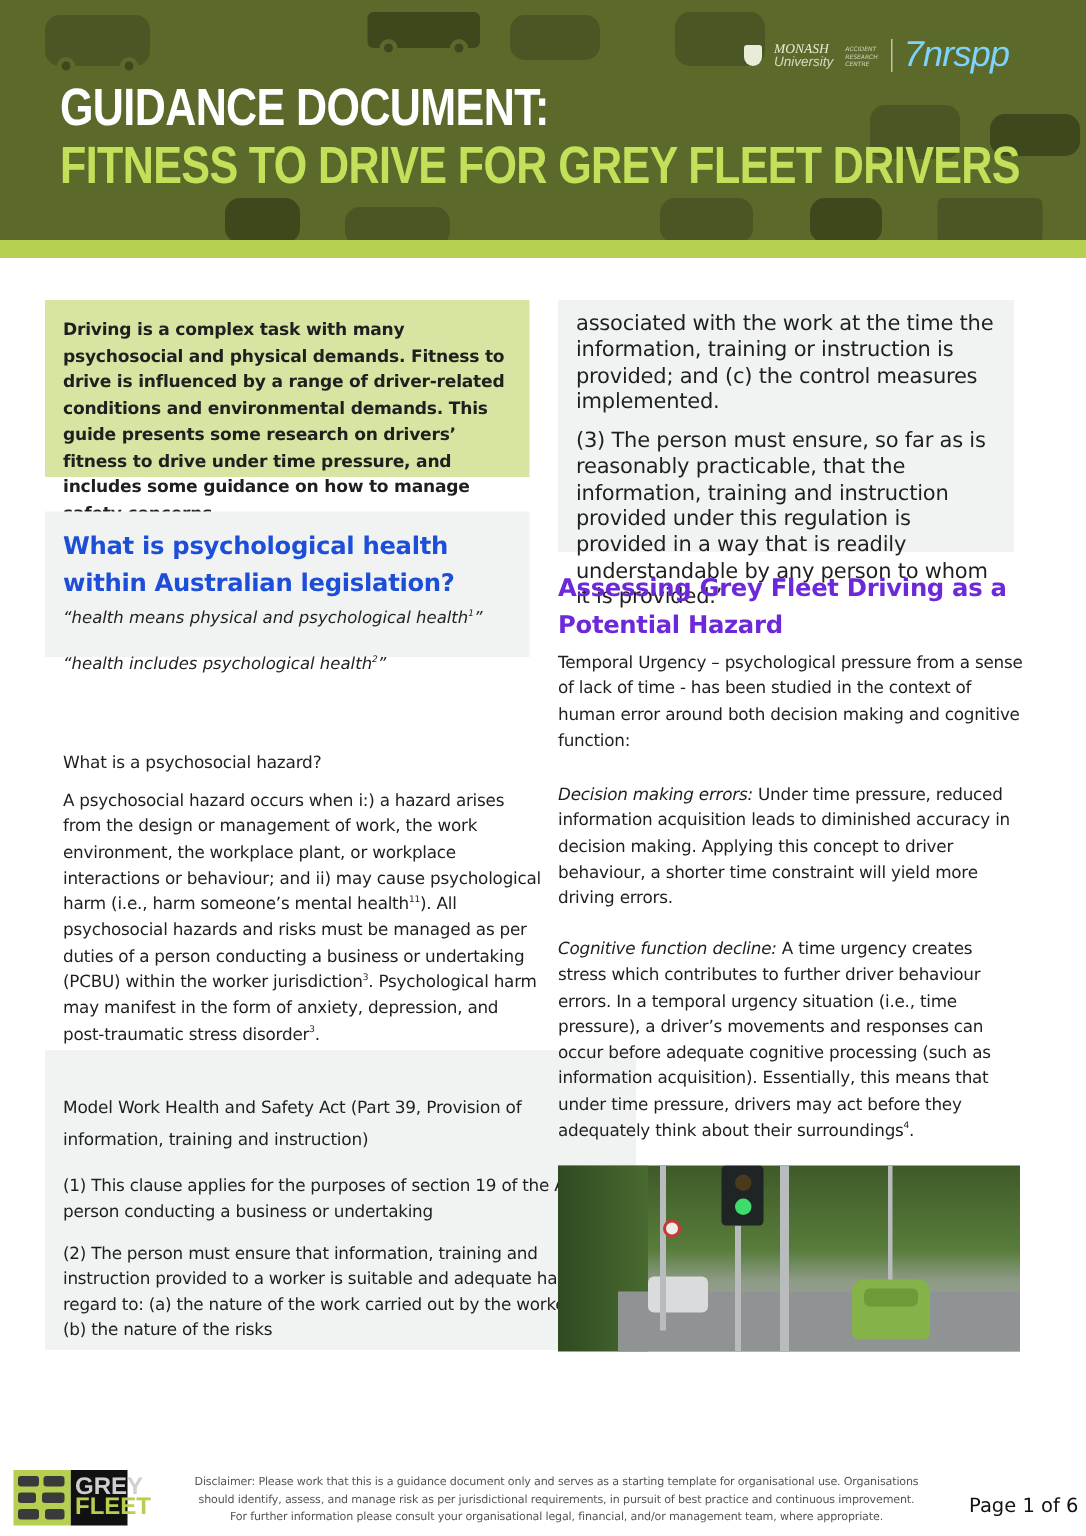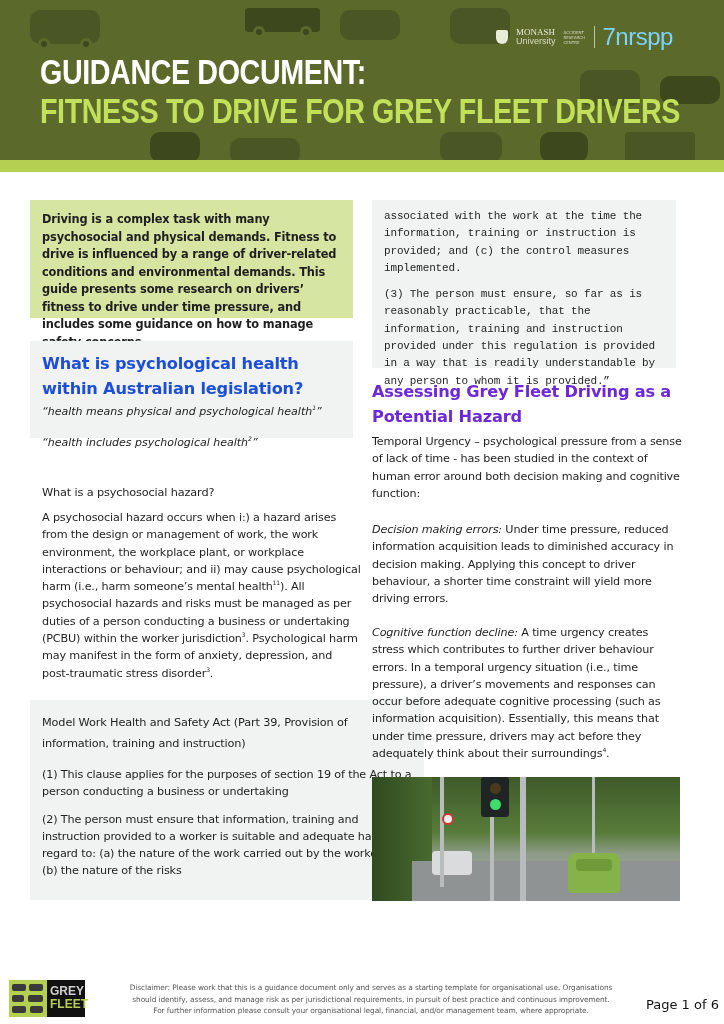--- a/index.html
+++ b/index.html
@@ -7,49 +7,49 @@
   body { font-family: "DejaVu Sans", "Liberation Sans", sans-serif; color: #1a1a1a; position: relative; }
 
   
   .header { position: absolute; left: 0; top: 0; width: 724px; height: 160px; background: #5b6a2b; overflow: hidden; }
   .green-stripe { position: absolute; left: 0; top: 160px; width: 724px; height: 12px; background: #b5cf50; }
   .veh { position: absolute; background: #4a5623; border-radius: 10px; }
   .veh.dark { background: #3d481c; }
   .veh .w { position: absolute; bottom: -6px; width: 12px; height: 12px; border-radius: 50%; background: #3d481c; border: 3px solid #5b6a2b; }
   .title1 { position: absolute; left: 40px; top: 52px; font-family: "Liberation Sans", sans-serif; font-weight: bold; font-size: 35px; letter-spacing: -0.5px; color: #ffffff; transform: scaleX(0.82); transform-origin: left; white-space: nowrap; }
   .title2 { position: absolute; left: 40px; top: 91px; font-family: "Liberation Sans", sans-serif; font-weight: bold; font-size: 35px; letter-spacing: -0.5px; color: #c2e05a; transform: scaleX(0.82); transform-origin: left; white-space: nowrap; }
-  .logos { position: absolute; left: 496px; top: 20px; height: 34px; display: flex; align-items: center; gap: 8px; color: #e8ecd8; }
+  .logos { position: absolute; left: 496px; top: 20px; height: 34px; display: flex; align-items: center; gap: 8px; color: #e8ecd8; font-style: italic; }
   .crest { width: 12px; height: 14px; background: #e8ecd8; border-radius: 2px 2px 6px 6px; }
   .monash { font-family: "Liberation Serif", serif; font-size: 9px; line-height: 9px; }
   .monash .u { font-family: "Liberation Sans", sans-serif; font-size: 9px; opacity: 0.85; }
   .arc { font-size: 4px; line-height: 5px; opacity: 0.8; width: 22px; }
   .vbar { width: 1px; height: 22px; background: #e8ecd8; opacity: 0.7; }
   .nrspp { font-family: "Liberation Sans", sans-serif; font-size: 24px; color: #7dd3fc; letter-spacing: -0.5px; }
 
   
   .box-green { position: absolute; left: 30px; top: 200px; width: 323px; height: 118px; background: #d6e5a1; padding: 11px 12px; }
   .box-green p { font-weight: bold; font-size: 11.4px; line-height: 17.5px; color: #1f1f1f; letter-spacing: -0.15px; }
   .box-grey { position: absolute; background: #f1f2f2; }
   .box-q { left: 30px; top: 341px; width: 323px; height: 97px; padding: 10px 12px; }
   .h2 { font-weight: bold; font-size: 16.2px; line-height: 25px; color: #1d4ed8; letter-spacing: -0.2px; }
   .quote { font-style: italic; font-size: 11px; color: #222; margin-top: 4px; }
   .quote + .quote { margin-top: 18px; }
   sup { font-size: 6px; vertical-align: super; line-height: 0; }
 
-  .plain { position: absolute; left: 42px; width: 320px; font-size: 11.2px; line-height: 17.3px; color: #1f1f1f; letter-spacing: -0.15px; }
+  .plain { position: absolute; left: 42px; width: 320px; font-size: 11.2px; line-height: 17.3px; color: #1f1f1f; letter-spacing: -0.15px; margin-top: 16px; }
   .sub-h { top: 484px; font-size: 11.3px; }
   .para1 { top: 509px; }
 
-  .box-act { left: 30px; top: 700px; width: 394px; height: 200px; padding: 12px 12px; }
+  .box-act { left: 30px; top: 700px; width: 394px; height: 200px; padding: 28px 12px; }
   .box-act .ah { font-size: 11.3px; line-height: 21px; color: #1f1f1f; letter-spacing: -0.15px; }
   .box-act p { font-size: 11.2px; line-height: 17.3px; color: #1f1f1f; letter-spacing: -0.15px; margin-top: 10px; }
   .box-act p.first { margin-top: 12px; }
 
   .box-cont { left: 372px; top: 200px; width: 304px; height: 168px; padding: 8px 12px; }
-  .box-cont p { font-size: 11px; line-height: 17.3px; color: #1f1f1f; letter-spacing: -0.15px; font-family: Liberation Mono, monospace; }
+  .box-cont p { font-size: 14px; line-height: 17.3px; color: #1f1f1f; letter-spacing: -0.15px; }
   .box-cont p + p { margin-top: 9px; }
 
   .right { position: absolute; left: 372px; width: 310px; }
   .h2r { top: 379px; font-weight: bold; font-size: 16.2px; line-height: 25px; color: #6d28d9; letter-spacing: -0.2px; }
   .rp { font-size: 11.2px; line-height: 17.3px; color: #1f1f1f; letter-spacing: -0.15px; }
   .rp1 { top: 433px; }
   .rp2 { top: 521px; }
   .rp3 { top: 624px; }
   .rp b { font-weight: normal; }
   .rp i { font-style: italic; }
@@ -65,21 +65,21 @@
   .photo .signal .a { position: absolute; left: 9px; top: 6px; width: 11px; height: 11px; border-radius: 50%; background: #4a3a1c; }
   .photo .car { position: absolute; left: 196px; top: 76px; width: 52px; height: 40px; background: #86b24a; border-radius: 8px 8px 4px 4px; }
   .photo .car .win { position: absolute; left: 8px; top: 6px; width: 36px; height: 12px; background: #6e9a3a; border-radius: 4px; }
   .photo .sign { position: absolute; left: 70px; top: 36px; width: 12px; height: 12px; border-radius: 50%; border: 2px solid #c83a30; background: #eee; }
   .photo .parked { position: absolute; left: 60px; top: 74px; width: 40px; height: 24px; background: #d9dbdc; border-radius: 4px; }
 
   
   .gf-logo { position: absolute; left: 9px; top: 980px; width: 76px; height: 37px; display: flex; }
   .gf-left { width: 38px; height: 37px; background: #b5cf50; position: relative; }
   .gf-left span { position: absolute; background: #3a3a3a; border-radius: 2px; }
-  .gf-right { width: 38px; height: 37px; background: #111; color: #b5cf50; font-family: "Liberation Sans", sans-serif; font-weight: bold; font-size: 12px; line-height: 13px; padding: 5px 3px; }
+  .gf-right { width: 38px; height: 37px; background: #111; color: #b5cf50; font-family: "Liberation Sans", sans-serif; font-weight: bold; font-size: 16px; line-height: 13px; padding: 5px 3px; }
   .gf-right .grey { color: #cfcfcf; }
   .disclaimer { position: absolute; left: 104px; top: 982px; width: 534px; text-align: center; font-size: 7.4px; line-height: 11.5px; color: #555; letter-spacing: -0.1px; }
   .page { position: absolute; left: 646px; top: 997px; font-size: 13px; color: #111; }
 </style>
 </head>
 <body>
 
 <div class="header">
   <div class="veh" style="left:30px;top:10px;width:70px;height:34px;">
       <span class="w" style="left:8px"></span>

